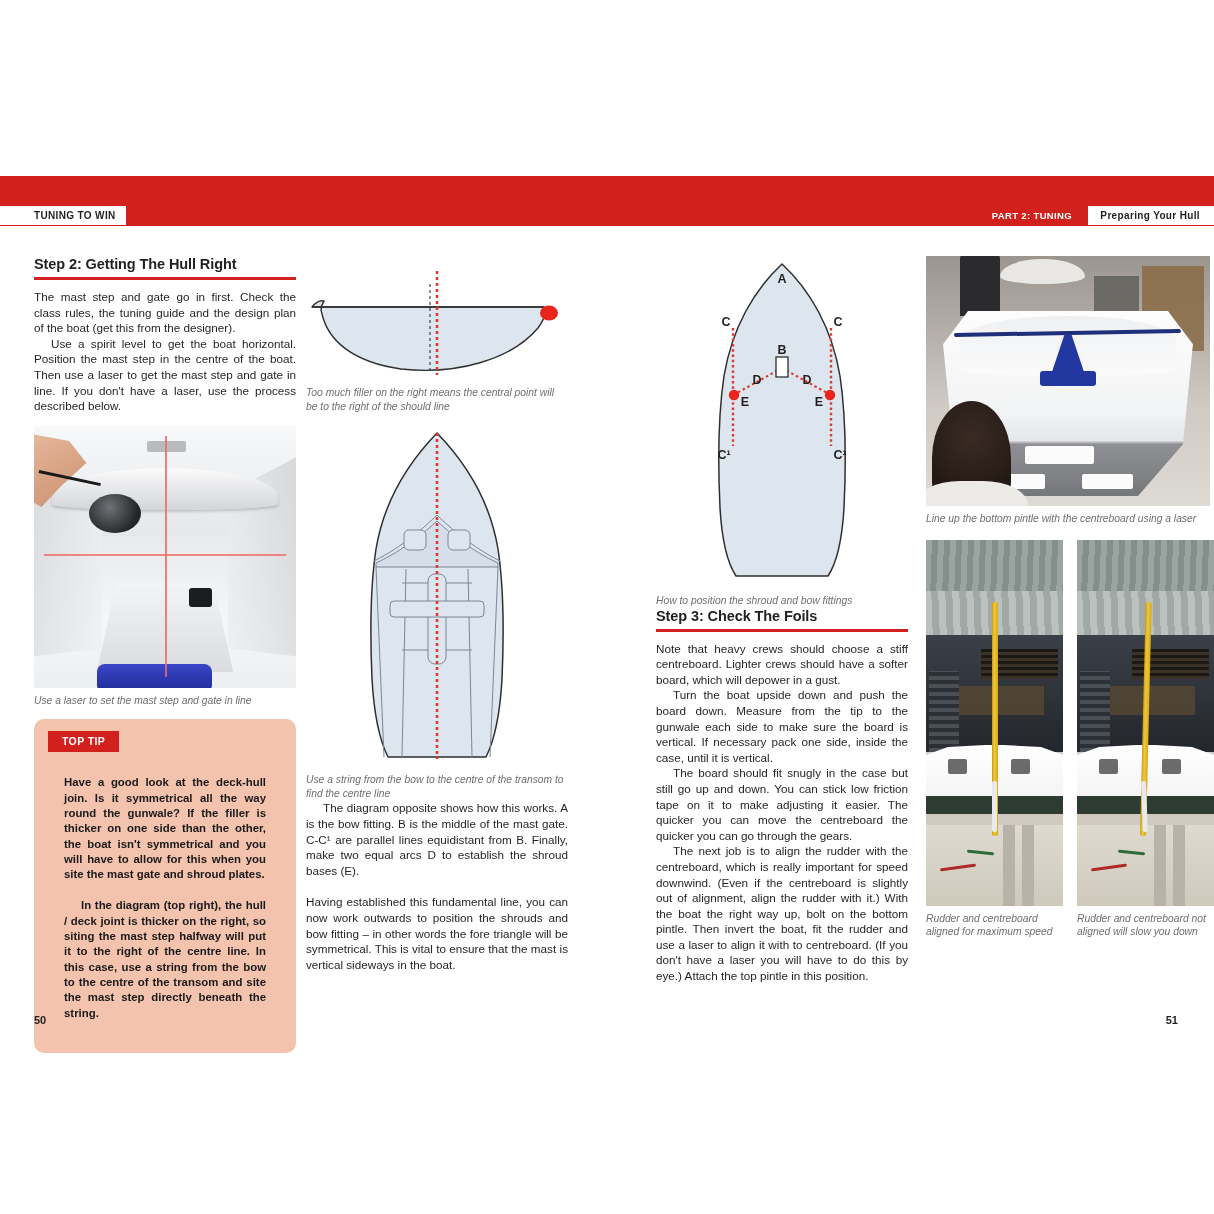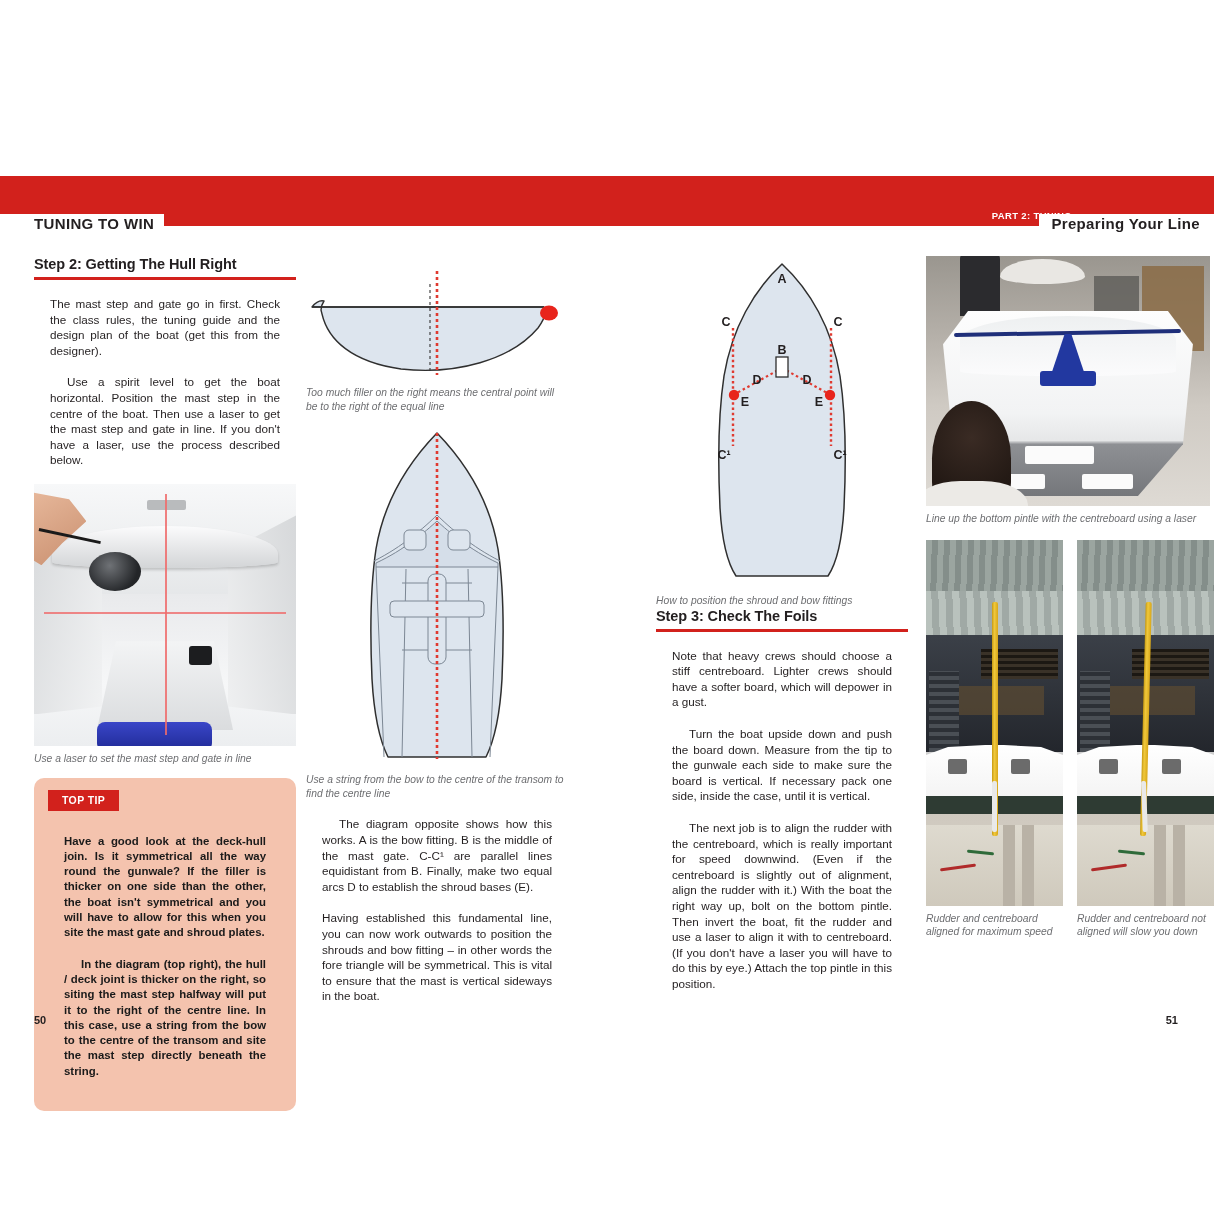--- a/index.html
+++ b/index.html
@@ -2,37 +2,37 @@
 <html><head>
 <meta charset="utf-8">
 <style>
   html,body{margin:0;padding:0;background:#ffffff;}
   body{width:1214px;height:1214px;font-family:"Liberation Sans",sans-serif;-webkit-font-smoothing:antialiased;}
   .page{position:relative;width:1214px;height:1214px;background:#ffffff;overflow:hidden;}
 
   
   .hdr-bar{position:absolute;left:0;top:176px;width:1214px;height:50px;background:#d2211c;}
   .hdr-tab{position:absolute;background:#ffffff;height:19px;line-height:19px;
-           font-size:15px;font-weight:bold;letter-spacing:.35px;color:#231f20;margin-top:8px;}
+           font-size:10px;font-weight:bold;letter-spacing:.35px;color:#231f20;}
   .hdr-left{left:0;top:206px;padding:0 10px 0 34px;}
   .hdr-right{right:0;top:206px;padding:0 14px 0 12px;}
   .hdr-part{position:absolute;right:142px;top:206px;height:19px;line-height:19px;
             font-size:9.5px;font-weight:bold;letter-spacing:.35px;color:#ffffff;}
 
   
   .col{position:absolute;top:256px;}
   .c1{left:34px;width:262px;}
   .c2{left:306px;width:262px;}
   .c3{left:656px;width:252px;}
   .c4{left:926px;width:332px;}
 
   .h-step{font-size:14.5px;font-weight:bold;color:#231f20;letter-spacing:-.1px;margin:0 0 5px 0;}
   .rule{height:3px;background:#d2211c;margin:0 0 9px 0;}
 
-  p.body{margin:16px;font-size:11.7px;line-height:15.6px;color:#231f20;text-align:justify;
+  p.body{margin:0;font-size:11.7px;line-height:15.6px;color:#231f20;text-align:justify;
          hyphens:none;}
   p.body.ind{text-indent:17px;}
   .cap{font-size:10.3px;line-height:13.6px;color:#6d6e71;font-style:italic;margin:6px 0 0 0;}
 
   
   .photo{position:relative;overflow:hidden;background:#cfcfcf;}
 
   
   .ph-cockpit{width:262px;height:262px;
     background:
@@ -145,21 +145,21 @@
   svg{display:block;}
 </style>
 </head>
 <body>
 
 <div class="page">
 
   <div class="hdr-bar"></div>
   <div class="hdr-tab hdr-left">TUNING TO WIN</div>
   <div class="hdr-part">PART 2: TUNING</div>
-  <div class="hdr-tab hdr-right">Preparing Your Line</div>
+  <div class="hdr-tab hdr-right">Preparing Your Hull</div>
 
   <div class="col c1">
     <div class="h-step">Step 2: Getting The Hull Right</div>
     <div class="rule"></div>
     <p class="body">The mast step and gate go in first. Check the class rules, the tuning guide and the design plan of the boat (get this from the designer).</p>
     <p class="body ind">Use a spirit level to get the boat horizontal. Position the mast step in the centre of the boat. Then use a laser to get the mast step and gate in line. If you don't have a laser, use the process described below.</p>
 
     <div class="photo ph-cockpit" style="margin-top:12px;">
       <div class="ck-back"></div>
       <div class="ck-floor"></div>
@@ -191,21 +191,21 @@
       <svg width="262" height="118" viewBox="0 0 262 118">
         <path d="M6,45 C10,40 14,38 18,39 C16,42 15,45 15,48 L16,52
                  C22,78 46,100 95,107 C150,113 205,98 232,66 C238,58 240,51 238,47
                  L238,45 Z" fill="#dde5ee" stroke="#2f2f2f" stroke-width="1.4" stroke-linejoin="round"></path>
         <path d="M6,45 L238,45" stroke="#2f2f2f" stroke-width="1.4" fill="none"></path>
         <line x1="124" y1="22" x2="124" y2="112" stroke="#333" stroke-width="1.1" stroke-dasharray="3 3"></line>
         <line x1="131" y1="9" x2="131" y2="113" stroke="#e03a30" stroke-width="2.6" stroke-dasharray="3 3"></line>
         <ellipse cx="243" cy="51" rx="9" ry="7.5" fill="#e8241c"></ellipse>
       </svg>
     </div>
-    <div class="cap">Too much filler on the right means the central point will be to the right of the equal line</div>
+    <div class="cap">Too much filler on the right means the central point will be to the right of the should line</div>
 
     <div style="margin-top:16px;">
       <svg width="262" height="338" viewBox="0 0 262 338">
         <g fill="#dde5ee" stroke="#2f2f2f" stroke-width="1.5" stroke-linejoin="round">
           <path d="M131,4 C160,34 184,72 192,120 C198,160 198,205 196,250
                    C194,286 188,312 180,328 L82,328 C74,312 68,286 66,250
                    C64,205 64,160 70,120 C78,72 102,34 131,4 Z"></path>
         </g>
         <g fill="none" stroke="#7c8794" stroke-width="1">
           <path d="M131,86 C119,98 96,118 68,132"></path>
@@ -263,20 +263,21 @@
           <text x="163" y="150" text-anchor="middle">E</text>
         </g>
       </svg>
     </div>
     <div class="cap">How to position the shroud and bow fittings</div>
 
     <div class="h-step" style="">Step 3: Check The Foils</div>
     <div class="rule"></div>
     <p class="body">Note that heavy crews should choose a stiff centreboard. Lighter crews should have a softer board, which will depower in a gust.</p>
     <p class="body ind">Turn the boat upside down and push the board down. Measure from the tip to the gunwale each side to make sure the board is vertical. If necessary pack one side, inside the case, until it is vertical.</p>
+    <p class="body ind">The board should fit snugly in the case but still go up and down. You can stick low friction tape on it to make adjusting it easier. The quicker you can move the centreboard the quicker you can go through the gears.</p>
     <p class="body ind">The next job is to align the rudder with the centreboard, which is really important for speed downwind. (Even if the centreboard is slightly out of alignment, align the rudder with it.) With the boat the right way up, bolt on the bottom pintle. Then invert the boat, fit the rudder and use a laser to align it with to centreboard. (If you don't have a laser you will have to do this by eye.) Attach the top pintle in this position.</p>
   </div>
 
   <div class="col c4">
 
     <div class="photo ph-transom">
       <div class="tr-bg"></div>
       <div class="tr-shelfA"></div>
       <div class="tr-shelfB"></div>
       <div class="tr-dinghy"></div>

